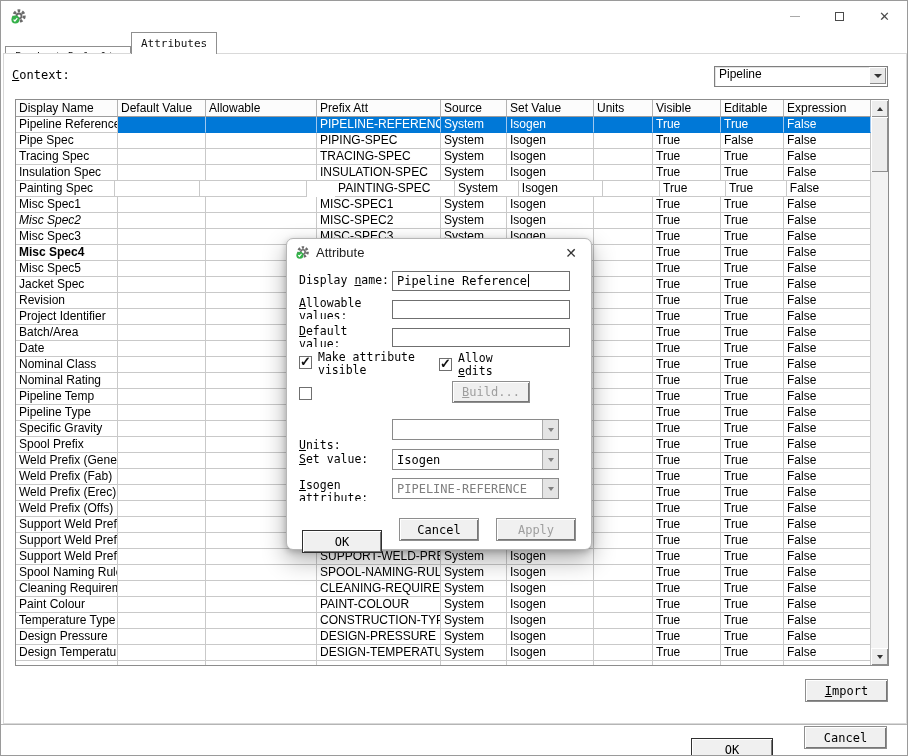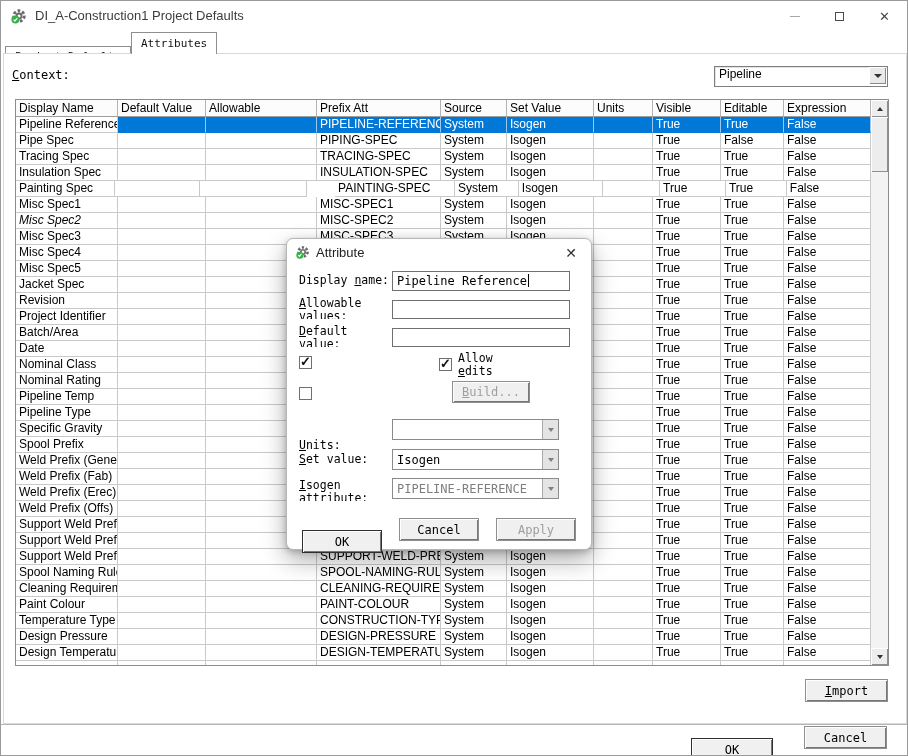--- a/index.html
+++ b/index.html
@@ -117,21 +117,20 @@
   <div id="titlebar">
     <span class="app-icon">
       <svg width="16" height="16" viewBox="0 0 16 16">
         <circle cx="8" cy="8" r="5.2" fill="none" stroke="#6a6a6a" stroke-width="3" stroke-dasharray="2.6 1.9"></circle>
         <circle cx="8" cy="8" r="3.4" fill="#6a6a6a"></circle>
           <circle cx="8" cy="8" r="1.6" fill="#fff"></circle>
         <circle cx="4.4" cy="11.6" r="4" fill="#35b14a"></circle>
         <path d="M2.6 11.6 l1.3 1.4 l2.4 -2.9" stroke="#fff" stroke-width="1.2" fill="none"></path>
       </svg>
     </span>
-    <span id="title-text">DI_A-Construction1 Project Defaults</span>
     <div class="wbtn" id="btn-min">
         <span class="glyph"></span>
       </div>
     <div class="wbtn" id="btn-max">
         <span class="glyph"></span>
       </div>
     <div class="wbtn" id="btn-close">
         <span class="glyph">✕</span>
       </div>
   </div>
@@ -254,21 +253,21 @@
             <div class="tcell" style="width: 111px;"></div>
             <div class="tcell" style="width: 124px;">MISC-SPEC3</div>
             <div class="tcell" style="width: 66px;">System</div>
             <div class="tcell" style="width: 87px;">Isogen</div>
             <div class="tcell" style="width: 59px;"></div>
             <div class="tcell" style="width: 68px;">True</div>
             <div class="tcell" style="width: 63px;">True</div>
             <div class="tcell" style="width: 87px;">False</div>
           </div>
           <div class="trow">
-            <div class="tcell" style="width: 102px;">Misc Spec4</div>
+            <div class="tcell" style="width: 102px; font-weight: bold;">Misc Spec4</div>
             <div class="tcell" style="width: 88px;"></div>
             <div class="tcell" style="width: 111px;"></div>
             <div class="tcell" style="width: 124px;">MISC-SPEC4</div>
             <div class="tcell" style="width: 66px;">System</div>
             <div class="tcell" style="width: 87px;">Isogen</div>
             <div class="tcell" style="width: 59px;"></div>
             <div class="tcell" style="width: 68px;">True</div>
             <div class="tcell" style="width: 63px;">True</div>
             <div class="tcell" style="width: 87px;">False</div>
           </div>
@@ -623,20 +622,22 @@
 
     <div class="flabel clip2" style="top:58px"><u>A</u>llowable
 values:</div>
     <div class="tbox" style="top:61px;height:19px"><span></span></div>
 
     <div class="flabel clip2" style="top:86px"><u>D</u>efault
 value:</div>
     <div class="tbox" style="top:89px;height:19px"><span></span></div>
 
     <div class="checkbox on" style="left:12px;top:117px"></div>
+    <div class="cblabel" style="left:31px;top:112px;width:118px">Make attribute
+visible</div>
 
     <div class="checkbox on" style="left:152px;top:119px"></div>
     <div class="cblabel" style="left:171px;top:113px;width:80px">Allow
 <u>e</u>dits</div>
 
     <div class="checkbox" style="left:12px;top:148px"></div>
 
     <div class="btn disabled" id="build-btn"><u>B</u>uild...</div>
 
     <div class="flabel" style="top:200px"><u>U</u>nits:</div>

